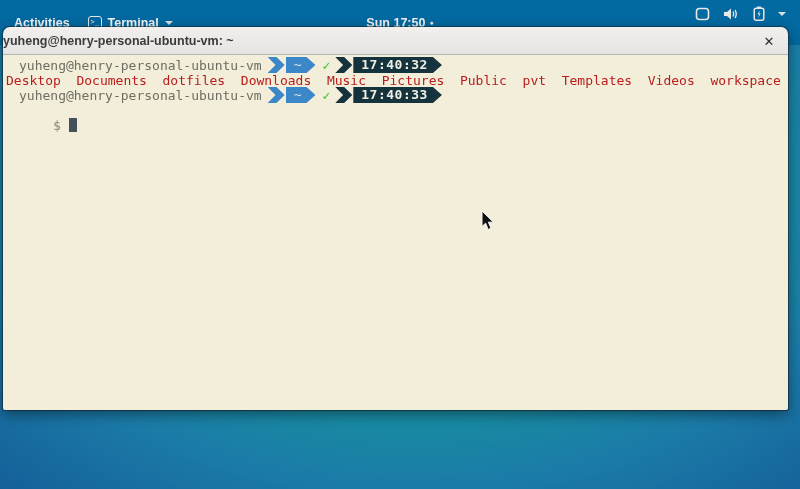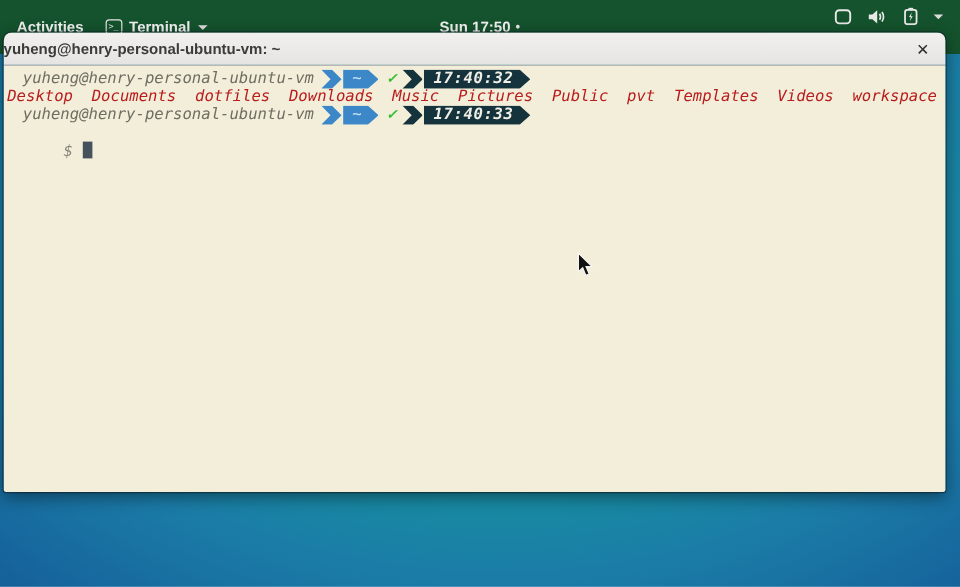--- a/index.html
+++ b/index.html
@@ -7,21 +7,21 @@
   body {
     font-family:"Liberation Sans", sans-serif;
     background:
       radial-gradient(ellipse 620px 420px at 52% 38%, #17ae92 0%, #159a9e 38%, #1b7ba7 72%, #145e98 100%);
     position:relative;
   }
 
   
   .topbar {
     position:absolute; left:0; top:0; width:800px; height:45px;
-    background:#14532d; color:#f2f2f2; display:flex; align-items:center;
+    background:#0369a1; color:#f2f2f2; display:flex; align-items:center;
     font-size:12.5px;
   }
   .tb-left { display:flex; align-items:center; gap:14px; padding-left:10px; }
   .activities { font-weight:600; padding:2px 4px; }
   .appmenu { display:flex; align-items:center; gap:6px; }
   .term-icon {
     width:14px; height:13px; border:1px solid #e8e8e8; border-radius:3px;
     font-family:"DejaVu Sans Mono", monospace; font-size:7px; line-height:11px;
     text-align:center; color:#e8e8e8; letter-spacing:0;
   }
@@ -55,21 +55,21 @@
   .close-btn {
     position:absolute; right:8px; top:0; height:28px; width:22px;
     display:flex; align-items:center; justify-content:center;
     color:#2f2f2f; font-size:13px; font-weight:400; cursor:default;
   }
   .terminal {
     flex:1 1 auto; background:#f3eeda;
     font-family:"DejaVu Sans Mono", monospace; font-size:13px; color:#66665c;
     padding:3px 2px 0 3px;
   }
-  .t-line { height:15px; line-height:15px; white-space:pre; display:flex; align-items:flex-start;font-style:italic; }
+  .t-line { height:15px; line-height:15px; white-space:pre; display:flex; align-items:flex-end; }
   .t-line.text-line { display:block; }
   .indent { display:inline-block; width:13px; }
   .user-text { color:#6e6e62; }
 
   
   .pl-chevron {
     display:inline-block; width:17px; height:16px; margin-left:6px;
     clip-path:polygon(0 0, 52% 0, 100% 50%, 52% 100%, 0 100%, 46% 50%);
   }
   .pl-chevron.blue { background:#3b87c8; }

